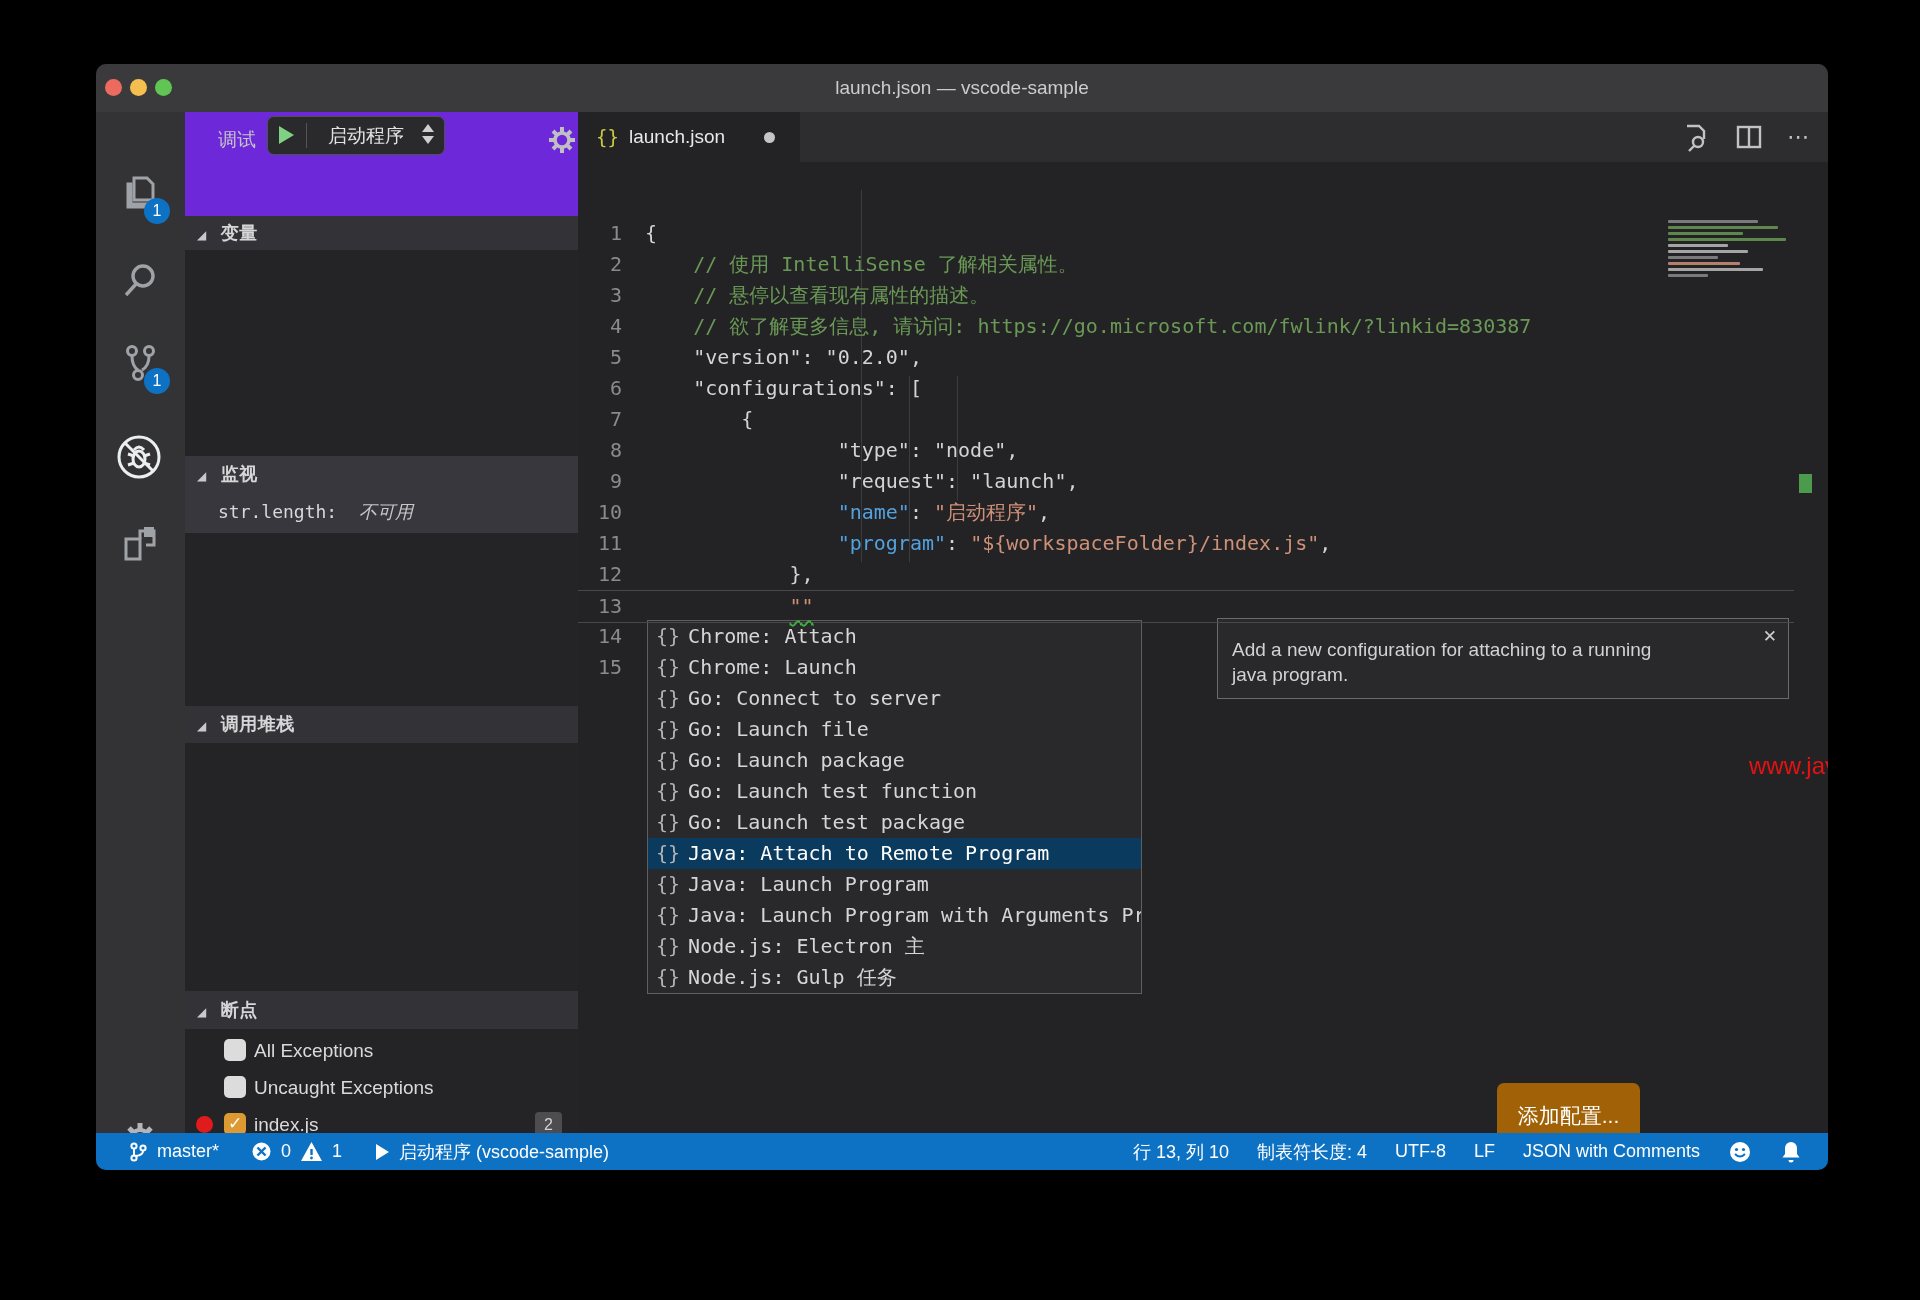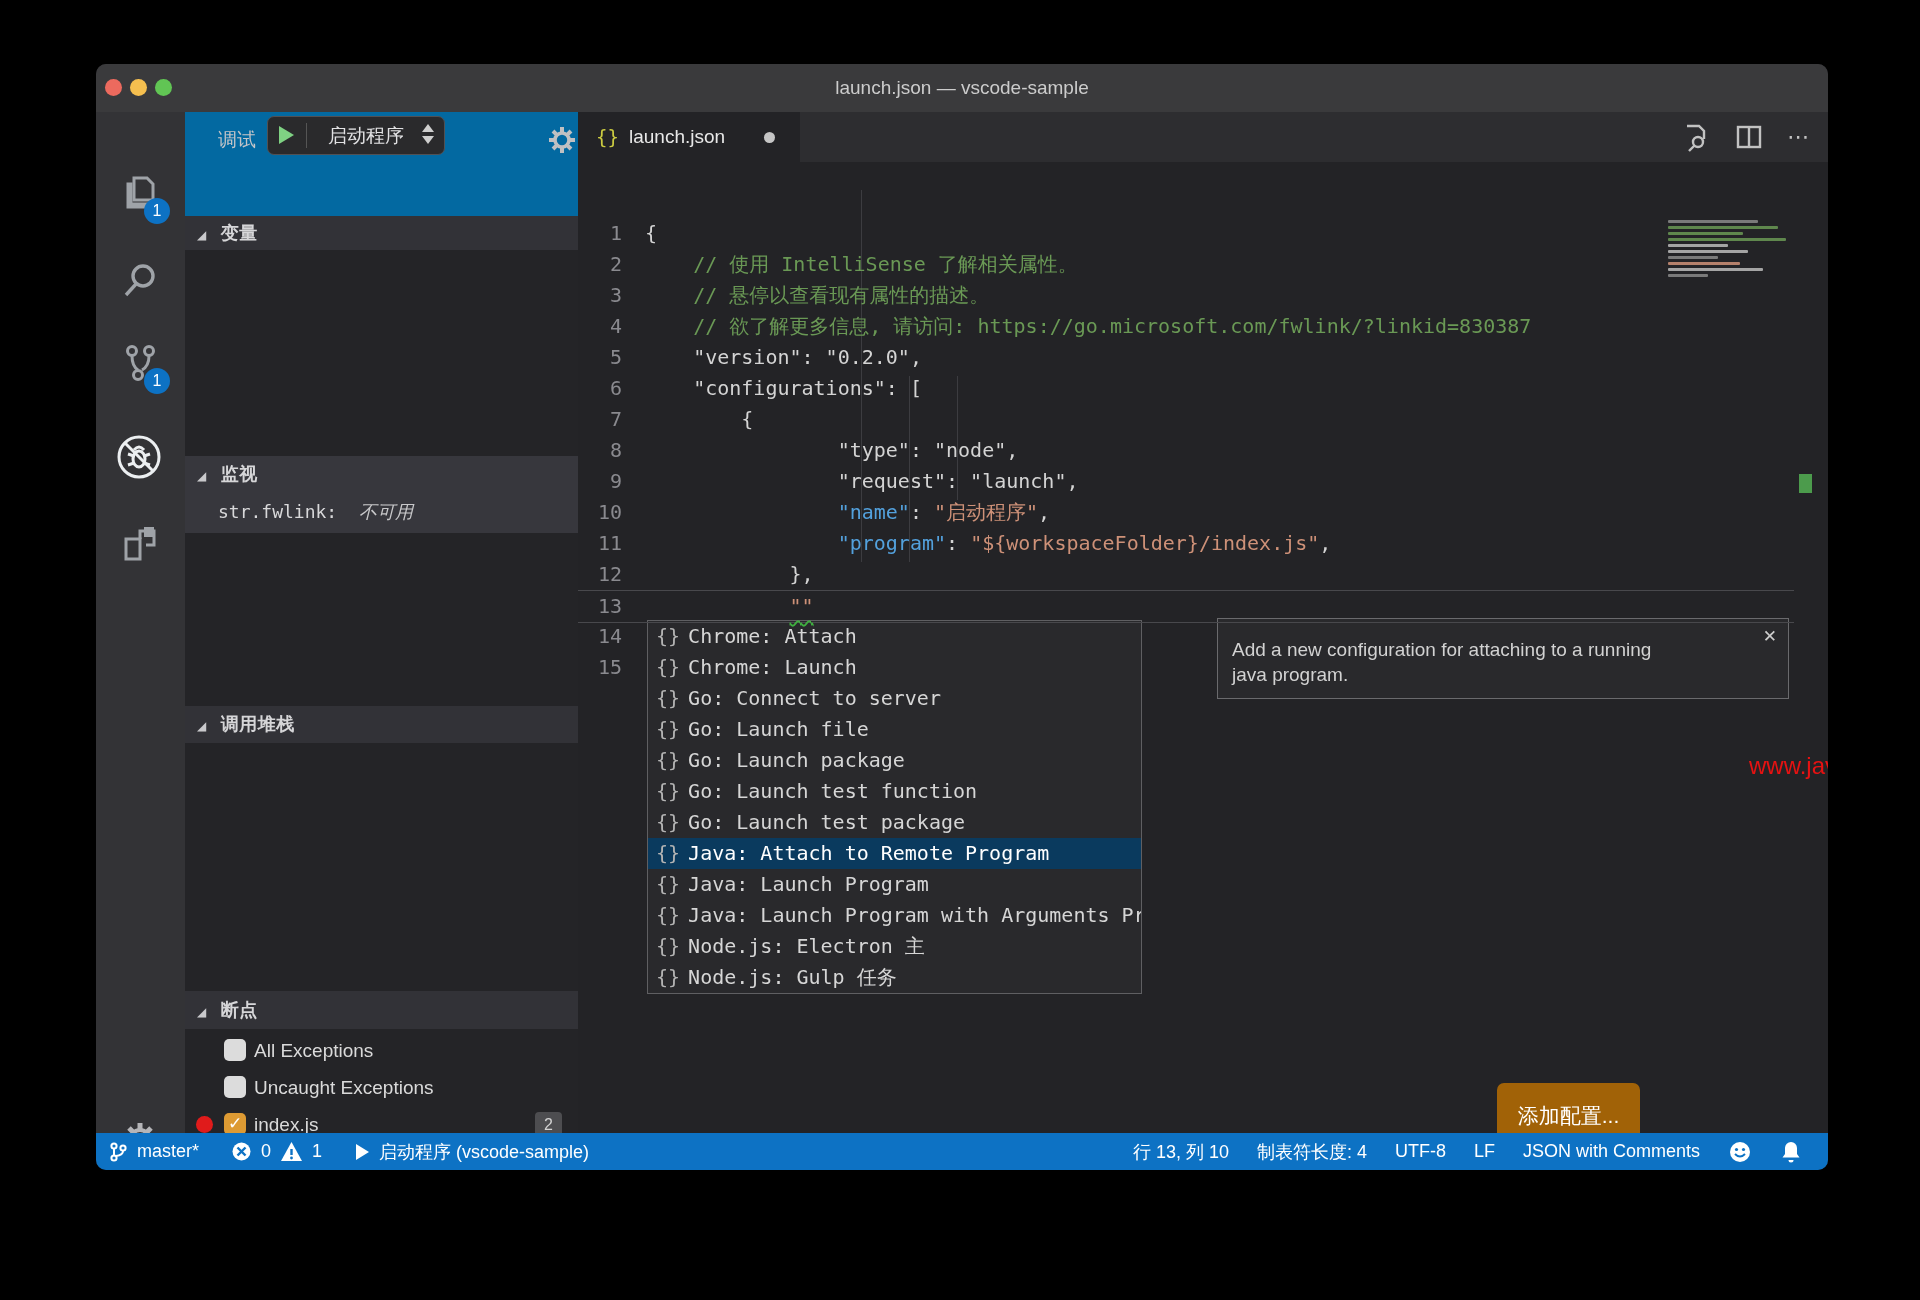--- a/index.html
+++ b/index.html
@@ -14,21 +14,21 @@
   .tl.yellow{left:34px;background:#f5bf4f;}
   .tl.green{left:59px;background:#61c554;}
   .win-title{position:absolute;top:0;left:0;width:100%;height:48px;line-height:48px;text-align:center;
              color:#cccccc;font-size:19px;}
   
   .activitybar{position:absolute;left:0;top:48px;width:89px;bottom:37px;background:#333336;}
   .act-icon{position:absolute;left:22px;width:44px;height:44px;}
   .act-badge{position:absolute;width:26px;height:26px;border-radius:50%;background:#0d72c4;color:#fff;
              font-size:16px;text-align:center;line-height:26px;}
   
-  .sidebar{position:absolute;left:89px;top:48px;width:393px;bottom:37px;background:#0369a1;color:#cfcfd2;}
+  .sidebar{position:absolute;left:89px;top:48px;width:393px;bottom:37px;background:#6d28d9;color:#cfcfd2;}
   .dbg-toolbar{position:absolute;left:0;top:0;width:100%;height:56px;}
   .dbg-label{position:absolute;left:33px;top:0;height:56px;line-height:56px;font-size:19px;color:#c5c5c8;}
   .dbg-select{position:absolute;left:82px;top:4px;width:176px;height:37px;background:#2a2a2c;
               border:1px solid #515154;border-radius:7px;}
   .dbg-play{position:absolute;left:11px;top:9px;width:0;height:0;border-left:15px solid #7fd183;
             border-top:9px solid transparent;border-bottom:9px solid transparent;}
   .dbg-sep{position:absolute;left:38px;top:6px;width:1px;height:25px;background:#555;}
   .dbg-name{position:absolute;left:48px;top:0;width:100px;height:37px;line-height:37px;text-align:center;
             color:#e2e2e4;font-size:19px;white-space:nowrap;}
   .dbg-spin{position:absolute;right:10px;top:7px;}
@@ -92,21 +92,21 @@
   
   .minimap{position:absolute;left:1090px;top:58px;width:127px;height:70px;}
   .mm-bar{height:3px;margin-bottom:3px;border-radius:1px;opacity:.85;}
   .ovr-green{position:absolute;right:16px;top:312px;width:13px;height:19px;background:#4c9b4c;}
   
   .add-btn{position:absolute;left:919px;top:921px;width:143px;height:65px;background:#a16207;border-radius:7px;
            color:#fff;font-size:21px;text-align:center;line-height:65px;}
   
   .statusbar{position:absolute;left:0;bottom:0;width:100%;height:37px;background:#0d72c4;color:#fff;
              font-size:18px;display:flex;align-items:center;justify-content:space-between;}
-  .sb-left{display:flex;align-items:center;gap:9px;padding-left:12px;white-space:nowrap;}
+  .sb-left{display:flex;align-items:center;gap:9px;padding-left:32px;white-space:nowrap;}
   .sb-right{display:flex;align-items:center;gap:28px;padding-right:26px;white-space:nowrap;}
   .sb-ico{display:inline-flex;align-items:center;}
   .sb-gap{width:14px;}
   svg{display:block;}
 </style>
 </head>
 <body>
 
 <div id="window">
 
@@ -205,21 +205,21 @@
       <span class="cap">变量</span>
     </div>
     <div class="pane-body" style="top:138px;height:206px;"></div>
 
     <div class="pane-header watch-band" style="top:344px;height:36px;line-height:36px;">
       <span class="tri">◢</span>
       <span class="cap">监视</span>
     </div>
     <div class="pane-body watch-band" style="top:380px;height:41px;">
       <div class="watch-row" style="top:0;">
-        <span>str.fwlink:</span>
+        <span>str.length:</span>
         <span class="watch-val">&nbsp;<span>不可用</span></span>
       </div>
     </div>
     <div class="pane-body" style="top:421px;height:173px;"></div>
 
     <div class="pane-header" style="top:594px;height:37px;line-height:37px;">
       <span class="tri">◢</span>
       <span class="cap">调用堆栈</span>
     </div>
     <div class="pane-body" style="top:631px;height:248px;"></div>

